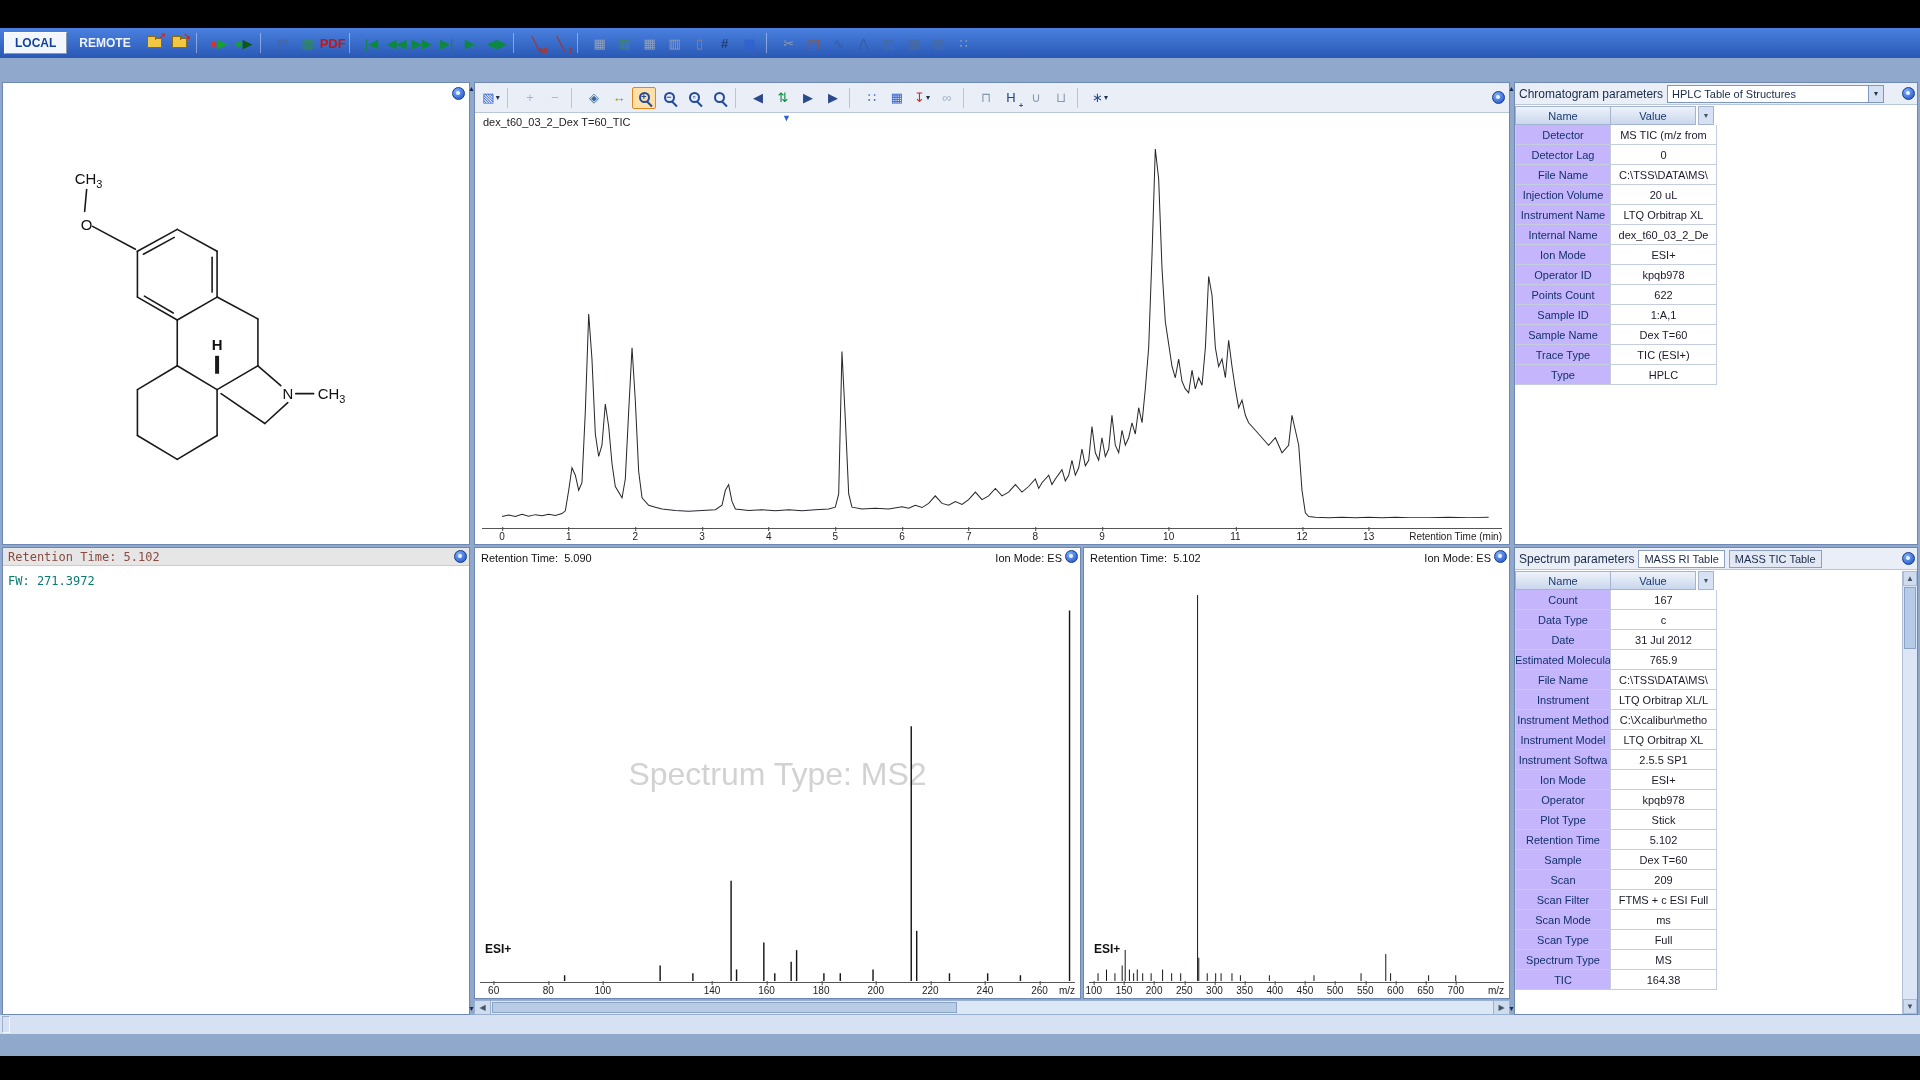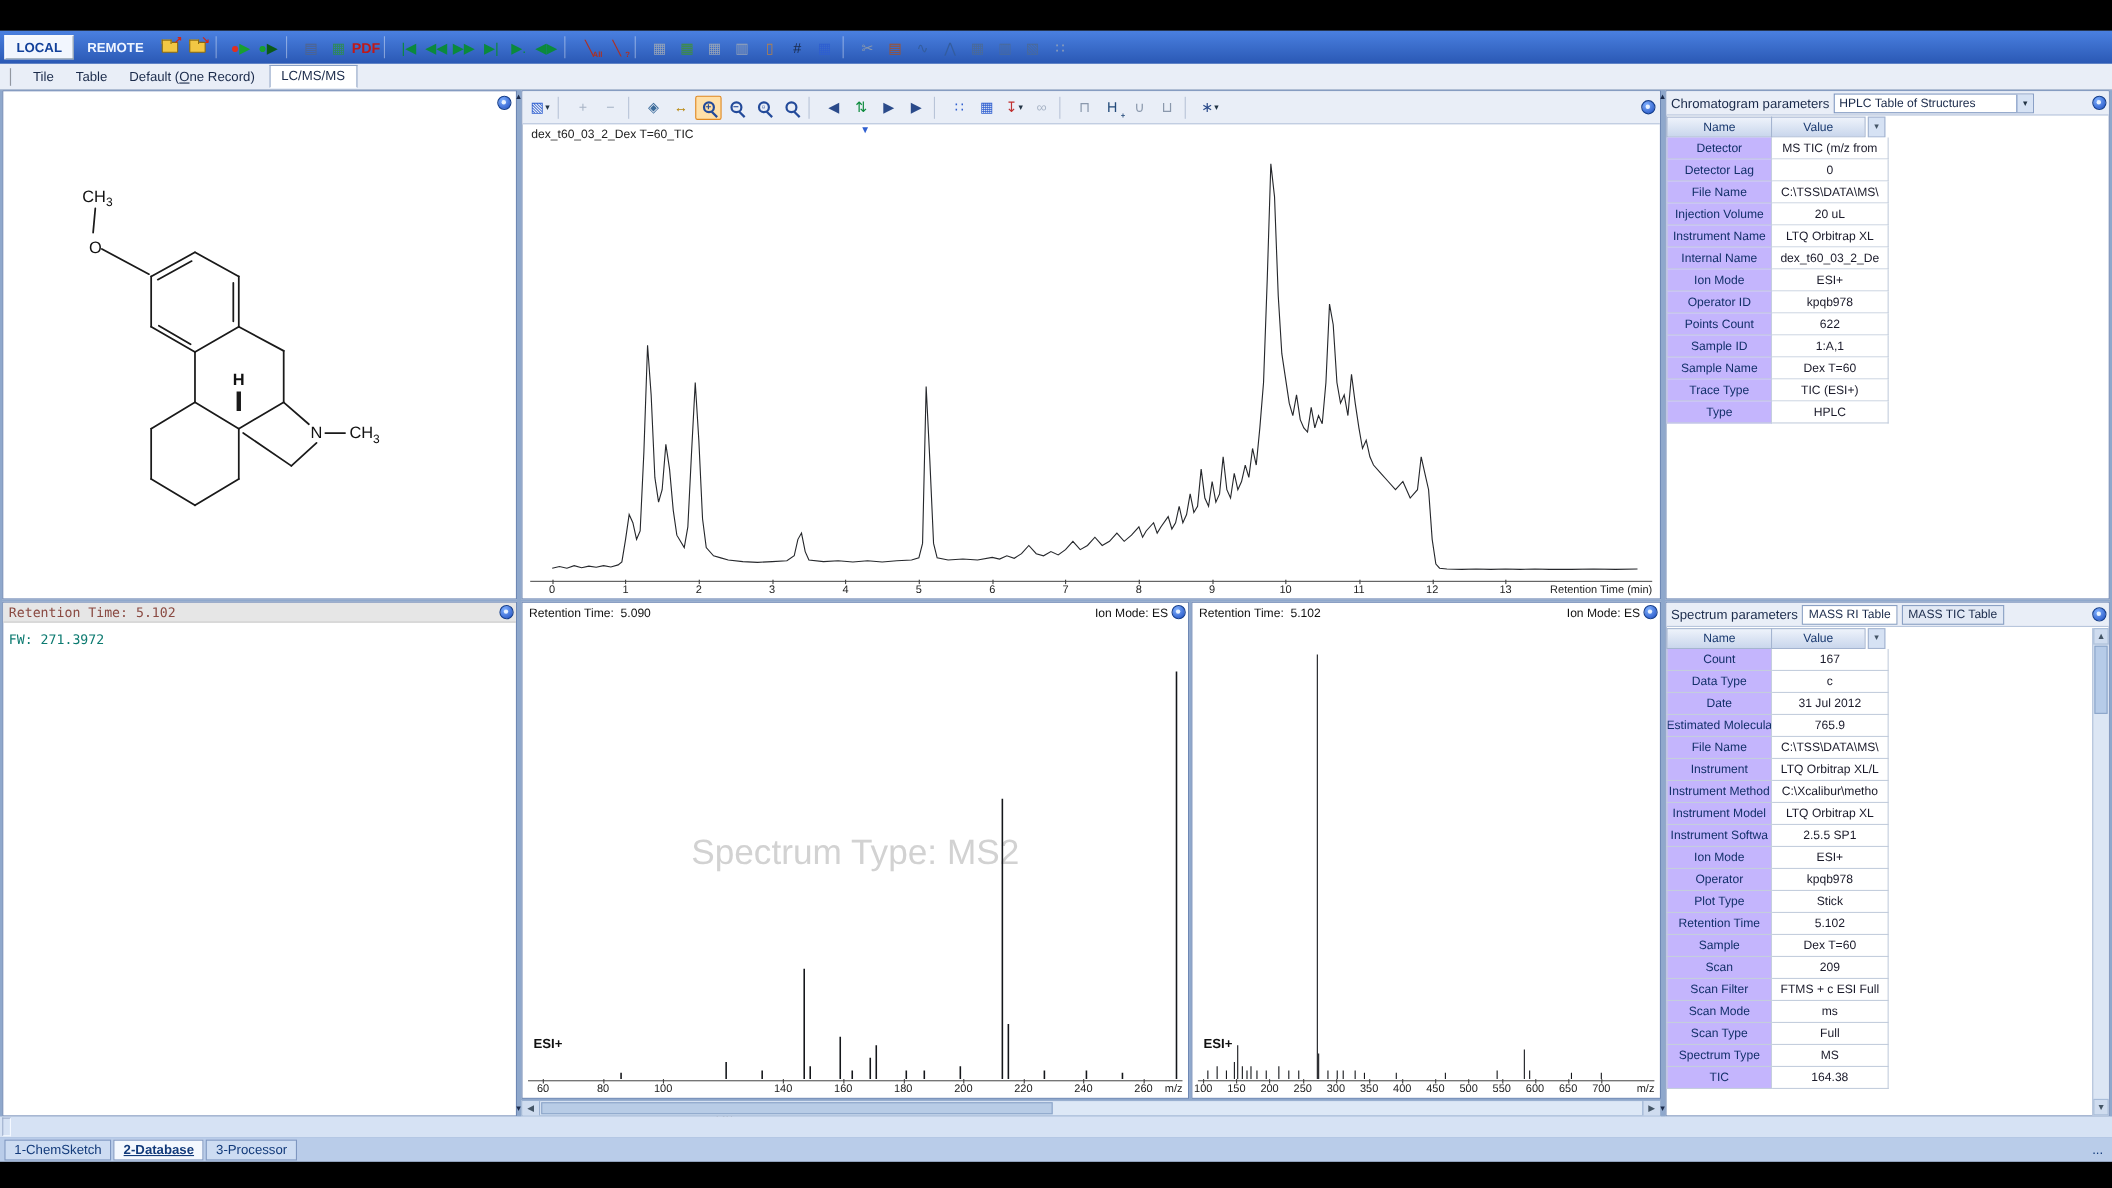--- a/index.html
+++ b/index.html
@@ -81,21 +81,21 @@
   .vsplit2{width:2px;background:#8fa8cc}
   .hscroll{height:15px;margin-top:1px;background:#dde8f6;border:1px solid #9ab0d0;position:relative;display:flex}
   .hs-btn{width:16px;height:100%;background:#cfdcef;border-right:1px solid #9ab0d0;font-size:8px;color:#456;display:flex;align-items:center;justify-content:center}
   .hs-btn.r{position:absolute;right:0;border-right:none;border-left:1px solid #9ab0d0}
   .hs-thumb{position:absolute;left:17px;top:1px;bottom:1px;width:45%;background:#b8cce6;border:1px solid #8aa4c8}
 
   
   .params-top{height:463px}
   .params-bottom{flex:1}
   .phead{height:22px;background:#e9eef7;border-bottom:1px solid #b8c6dc;display:flex;align-items:center;padding:0 4px;gap:4px;position:relative;font-size:12px;color:#1a2a4a}
-  .combo{width:182px;height:18px;background:#fff;border:1px solid #7e96c0;display:flex;align-items:center;font-size:11px}
+  .combo{width:217px;height:18px;background:#fff;border:1px solid #7e96c0;display:flex;align-items:center;font-size:11px}
   .combo .cval{flex:1;padding:0 4px;white-space:nowrap;overflow:hidden}
   .combo .cbtn{width:15px;height:100%;background:#d6e2f4;border-left:1px solid #7e96c0;font-size:8px;color:#234;display:flex;align-items:center;justify-content:center}
   .ptab{height:18px;padding:0 5px;border:1px solid #8aa0c4;background:#e2e9f5;font-size:11px;color:#1a2a4a;display:flex;align-items:center;white-space:nowrap}
   .ptab.active{background:#fff}
   .ptable{font-size:11px;padding-top:1px}
   .pthead{display:flex;align-items:center}
   .pth{height:19px;display:flex;align-items:center;justify-content:center;background:linear-gradient(#eef3fb,#c9d6ec);border:1px solid #a4b4d0;color:#1a3a70}
   .pth.name{width:96px}.pth.value{width:86px;margin-left:-1px}
   .funnel{width:16px;height:19px;margin-left:2px;background:#d6e2f4;border:1px solid #a4b4d0;font-size:7px;color:#456;display:flex;align-items:center;justify-content:center}
   .prow{display:flex;height:20px}
@@ -230,27 +230,20 @@
           </button>
           <button class="ticon">
             <span class="tglyph" style="color: rgb(74, 106, 154);">▧</span>
           </button>
           <button class="ticon">
             <span class="tglyph" style="color: rgb(147, 162, 184);">∷</span>
           </button>
         </span>
   </div>
 
-  <div class="tb2">
-    <span class="grip2"></span>
-    <button class="tb2item">Tile</button>
-    <button class="tb2item">Table</button>
-    <button class="tb2item"><span>Default (</span><span class="ul">O</span><span>ne Record)</span></button>
-    <div class="tb2tab">LC/MS/MS</div>
-  </div>
 
   <div class="workspace">
 
     <div class="col-left">
       <div class="panel structure-panel">
         <svg viewBox="0 0 468 461" width="466" height="461">
           <g stroke="#1a1a1a" stroke-width="1.6" stroke-linecap="round">
             <line x1="135" y1="168" x2="175" y2="146"></line>
                 <line x1="175" y1="146" x2="215" y2="168"></line>
             <line x1="215" y1="168" x2="215" y2="214"></line>
@@ -710,23 +703,15 @@
           <span class="vs-btn dn">▼</span>
         </div>
       </div>
     </div>
   </div>
 
   <div class="statusbar">
     <div class="sgrip"></div>
   </div>
 
-  <div class="bottomtabs">
-    <span id="btabs" style="display:flex;gap:2px">
-          <button class="btab">1-ChemSketch</button>
-          <button class="btab active">2-Database</button>
-          <button class="btab">3-Processor</button>
-        </span>
-    <span class="btoverflow">...</span>
-  </div>
 
 </div>
 </div>
 
 </body></html>

